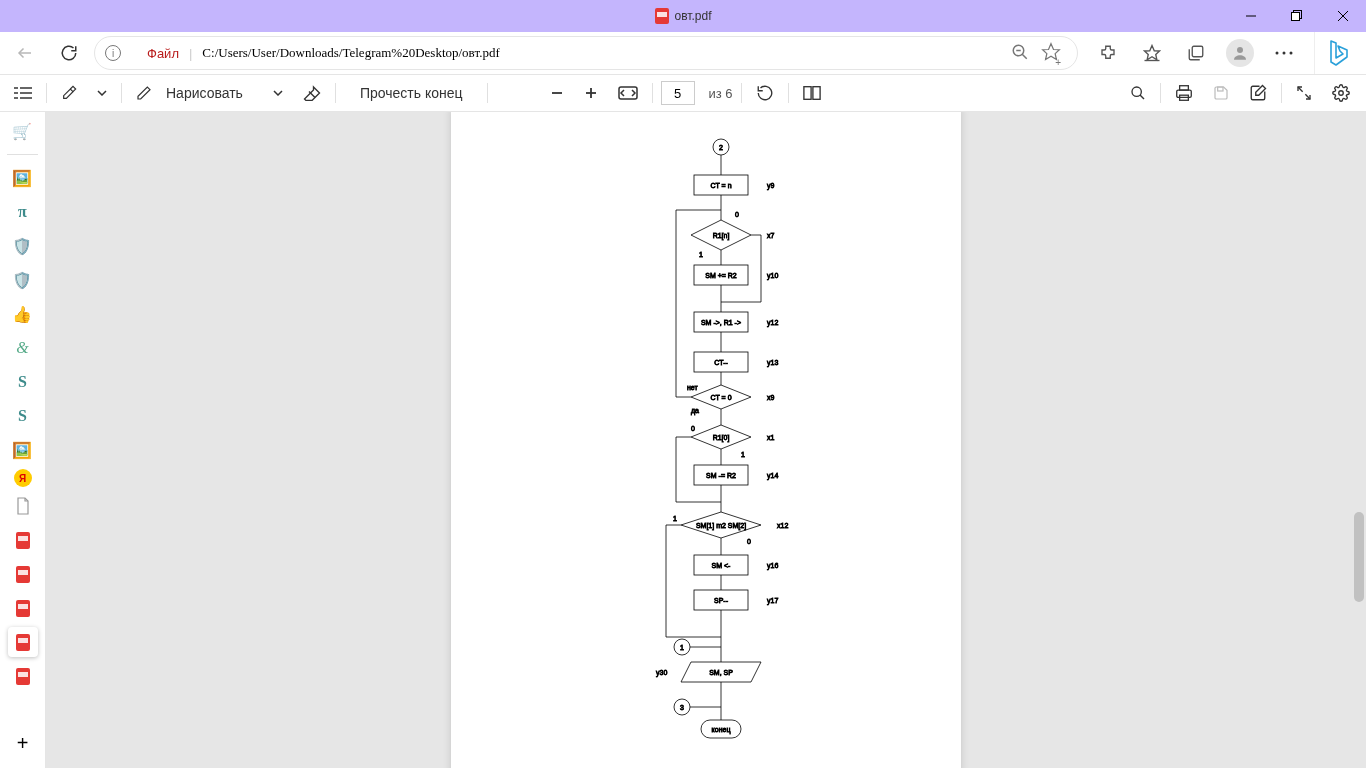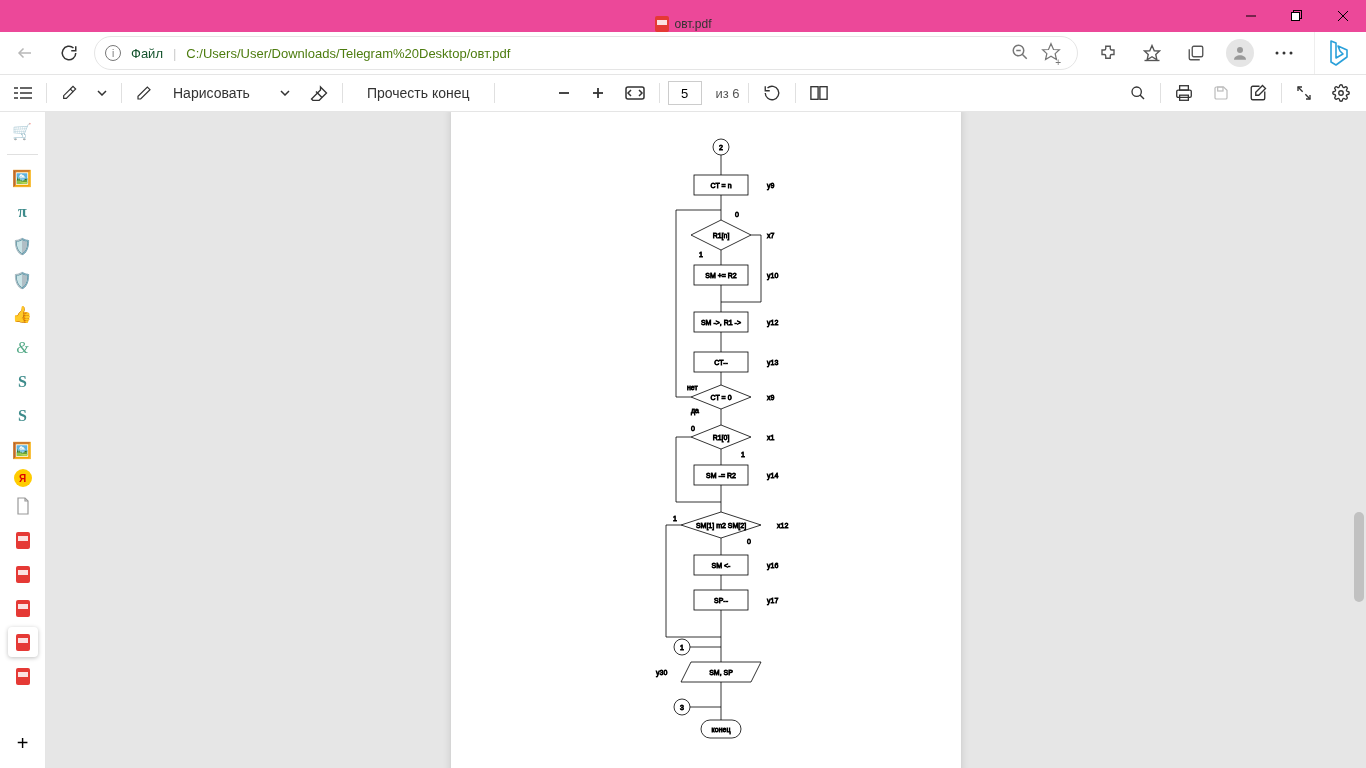--- a/index.html
+++ b/index.html
@@ -1,42 +1,42 @@
 <!DOCTYPE html>
 <html><head>
 <meta charset="utf-8">
 <style>
 * { margin: 0; padding: 0; box-sizing: border-box; font-family: "Segoe UI", Arial, sans-serif; }
 body { width: 1366px; height: 768px; overflow: hidden; background: #fff; display: flex; flex-direction: column; }
 
-.titlebar { height: 32px; display: flex; align-items: flex-end; justify-content: center; position: relative; background: #ec4899; }
+.titlebar { height: 32px; display: flex; align-items: center; justify-content: center; position: relative; background: #c4b5fd; }
 .titlebar-title { display: flex; align-items: center; gap: 6px; font-size: 12px; color: #333; }
 .titlebar-controls { position: absolute; right: 0; top: 0; display: flex; }
 .titlebar-controls .btn { width: 46px; height: 32px; display: flex; align-items: center; justify-content: center; cursor: pointer; }
 .pdf-icon-sm { width: 14px; height: 16px; background: #e53935; border-radius: 2px; position: relative; }
 .pdf-icon-sm::after { content: ""; position: absolute; top: 4px; left: 2px; right: 2px; height: 5px; background: #fff; opacity: .85; }
 
 .navbar { height: 42px; display: flex; align-items: center; padding: 0 6px; gap: 6px; }
 .nav-icon-btn { width: 38px; height: 38px; display: flex; align-items: center; justify-content: center; border-radius: 6px; cursor: pointer; }
 .nav-icon-btn.disabled { opacity: .35; cursor: default; }
 .addr { flex: 1; height: 34px; border: 1px solid #e5e5e5; border-radius: 17px; display: flex; align-items: center; padding: 0 10px; gap: 10px; font-size: 13px; color: #555; overflow: hidden; }
 .addr .info { width: 16px; height: 16px; border: 1.5px solid #777; border-radius: 50%; display: flex; align-items: center; justify-content: center; font-size: 10px; color: #777; }
-.addr .filelabel { color: #14532d; }
+.addr .filelabel { color: #b91c1c; margin-left: 16px; }
 .addr .divider { color: #ccc; }
-.addr .path { color: #4d7c0f; white-space: nowrap; }
+.addr .path { color: #000000; white-space: nowrap; font-family: Liberation Serif, serif; }
 .addr-right { margin-left: auto; display: flex; align-items: center; gap: 12px; color: #777; }
 .right-icons { display: flex; align-items: center; gap: 4px; padding: 0 4px; }
 .right-icons .nav-icon-btn { width: 40px; }
 .avatar { width: 28px; height: 28px; border-radius: 50%; background: #e5e5e5; display: flex; align-items: center; justify-content: center; }
 .avatar svg { width: 18px; height: 18px; }
 .bing-btn { width: 46px; height: 42px; display: flex; align-items: center; justify-content: center; border-left: 1px solid #eee; }
 
 .toolbar { height: 38px; border-top: 1px solid #e5e5e5; border-bottom: 1px solid #e5e5e5; display: flex; align-items: center; padding-left: 8px; gap: 8px; font-size: 14px; color: #333; }
 .tb-sep { width: 1px; height: 20px; background: #e0e0e0; }
-.tb-btn { height: 30px; padding: 0 6px; display: flex; align-items: center; gap: 11px; border-radius: 4px; cursor: pointer; }
+.tb-btn { height: 30px; padding: 0 6px; display: flex; align-items: center; gap: 4px; border-radius: 4px; cursor: pointer; }
 .tb-text { padding: 0 10px; }
 .tb-right { margin-left: auto; display: flex; align-items: center; gap: 8px; padding-right: 10px; }
 .page-input { width: 34px; height: 24px; border: 1px solid #ccc; text-align: center; font-size: 13px; }
 .page-total { font-size: 13px; color: #555; margin-left: 6px; }
 
 .workspace { flex: 1; display: flex; overflow: hidden; position: relative; }
 .sidebar { width: 46px; background: #fff; border-right: 1px solid #e5e5e5; display: flex; flex-direction: column; align-items: center; padding-top: 4px; gap: 4px; }
 .side-item { width: 30px; height: 30px; display: flex; align-items: center; justify-content: center; border-radius: 4px; cursor: pointer; font-size: 16px; }
 .side-item.selected { background: #fff; box-shadow: 0 1px 4px rgba(0,0,0,.25); }
 .side-add { margin-top: auto; margin-bottom: 10px; font-size: 20px; font-weight: 300; }

